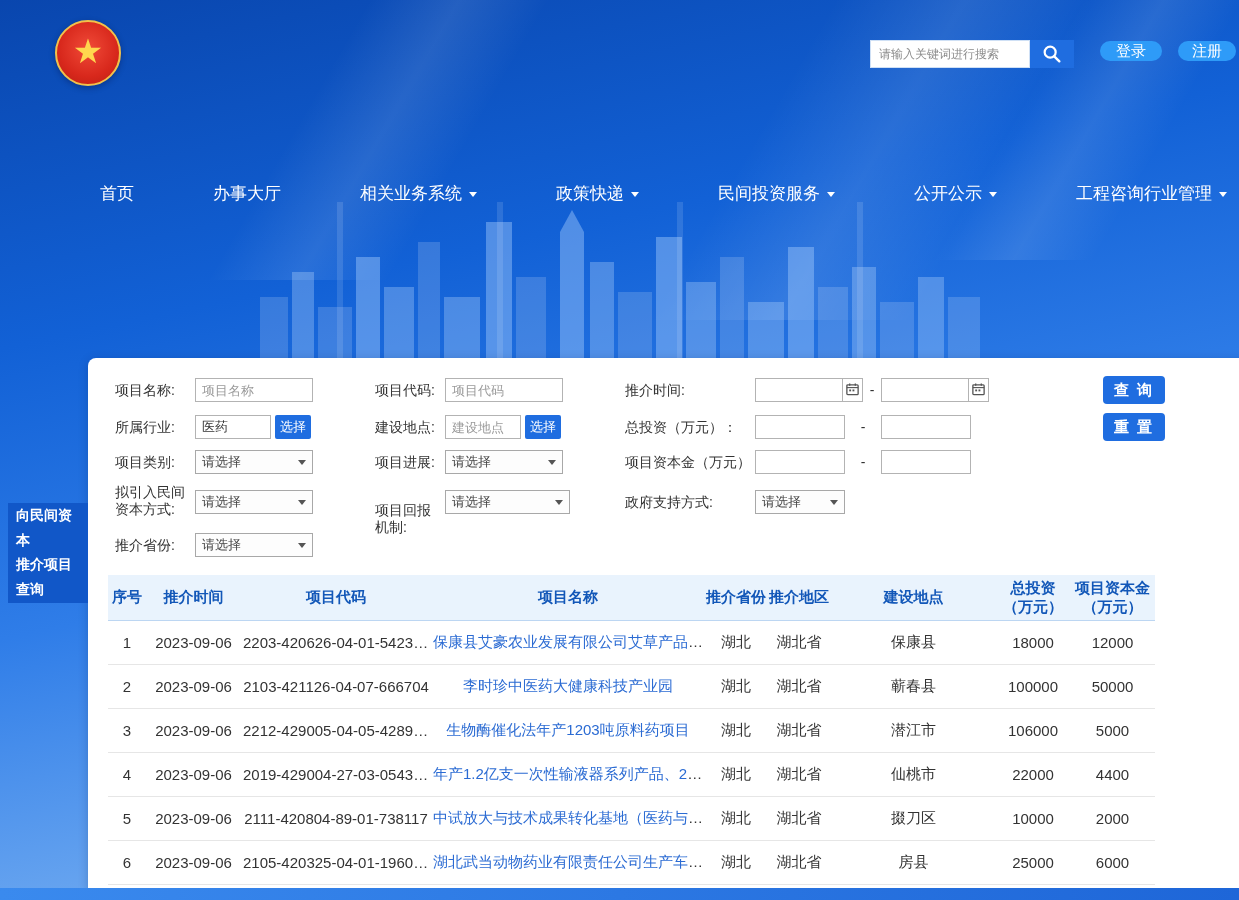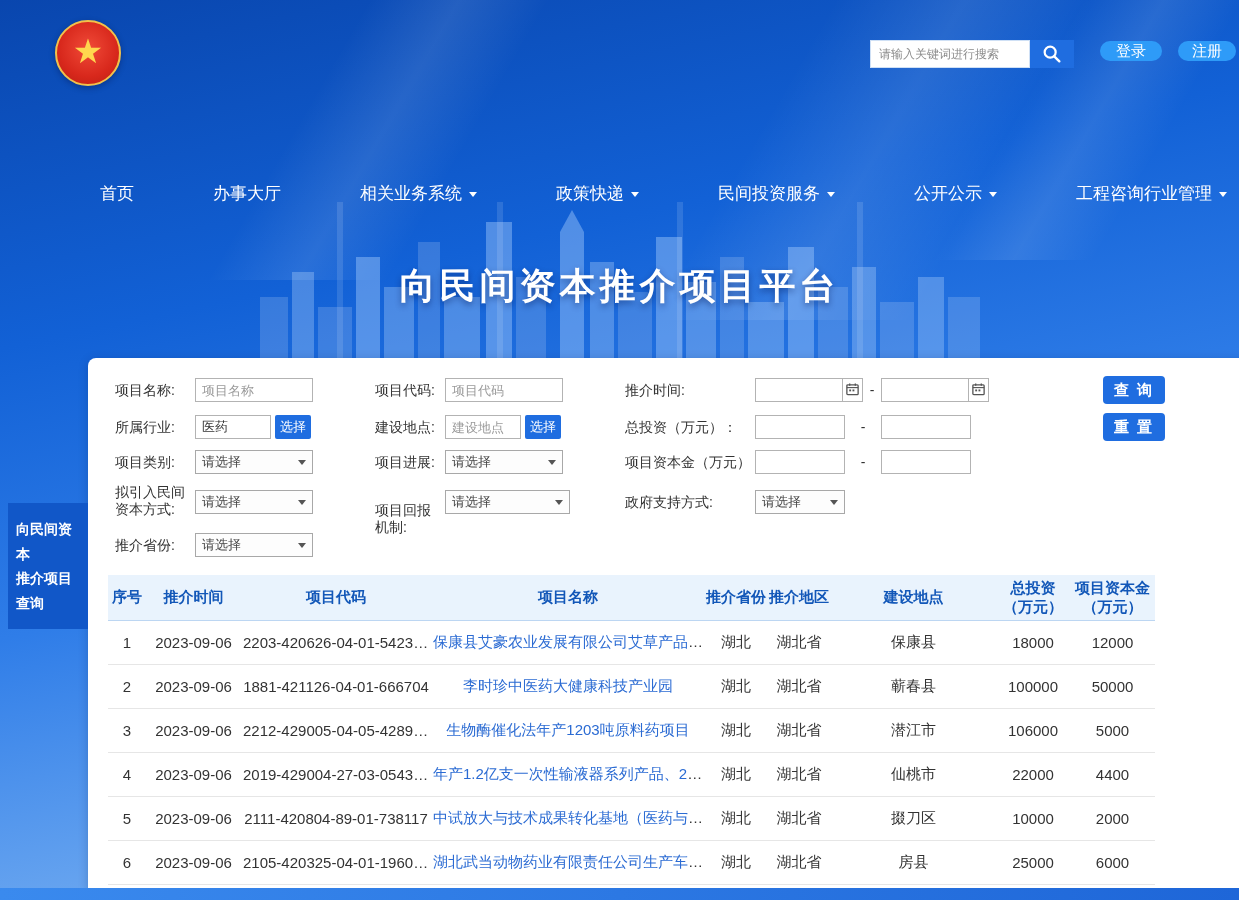--- a/index.html
+++ b/index.html
@@ -39,21 +39,21 @@
 
   
   .skyline { position:absolute; left:260px; top:202px; z-index:1; pointer-events:none; }
   .hero-title { position:absolute; left:0; top:262px; width:100%; text-align:center; color:#fff;
     font-size:36px; font-weight:bold; letter-spacing:4px; text-shadow:0 3px 6px rgba(0,20,80,.45); z-index:2; }
 
   
   .side-item { position:absolute; left:8px; width:80px; padding:10px 8px; font-size:14px; font-weight:bold;
     line-height:1.75; white-space:pre-line; cursor:pointer; z-index:4; }
   .side-overview { top:385px; background:rgba(233,242,252,0.92); color:#1659c0; }
-  .side-query { top:503px; background:var(--sidebar-active-bg,#1157c8); color:#fff; padding:14px 8px; }
+  .side-query { top:503px; background:var(--sidebar-active-bg,#1157c8); color:#fff; padding:1px 8px;font-family:Liberation Serif, serif; }
 
   
   .panel { position:absolute; left:88px; top:358px; width:1177px; height:532px; background:#fff;
     border-radius:8px 8px 0 0; box-shadow:0 2px 10px rgba(0,30,90,.25); z-index:3; }
 
   .flabel { position:absolute; font-size:14px; color:#333; line-height:24px; white-space:nowrap; }
   .flabel.two-line { line-height:17px; white-space:pre-line; }
   .ftext { position:absolute; height:24px; border:1px solid #b3b3b3; background:#fff; font-size:13px; padding:0 6px; color:#333; }
   .ftext::placeholder { color:#9a9a9a; }
   .fselect { position:absolute; height:24px; border:1px solid #a8a8a8; background:#fdfdfd; display:flex;
@@ -161,21 +161,20 @@
       <rect x="396" y="35" width="26" height="123"></rect>
         <rect x="528" y="45" width="26" height="113"></rect>
     </g>
     <g stroke="rgba(255,255,255,0.12)" stroke-width="6">
       <line x1="80" y1="0" x2="80" y2="158"></line>
         <line x1="240" y1="0" x2="240" y2="158"></line>
       <line x1="420" y1="0" x2="420" y2="158"></line>
         <line x1="600" y1="0" x2="600" y2="158"></line>
     </g>
   </svg>
-  <div class="hero-title">向民间资本推介项目平台</div>
 
   <div class="side-item side-query">向民间资本
 推介项目
 查询</div>
 
   <div class="panel">
 
     <span class="flabel" style="left:27px; top:20px">项目名称:</span>
     <input class="ftext" style="left: 107px; top: 20px; width: 118px;" placeholder="项目名称">
     <span class="flabel" style="left:287px; top:20px">项目代码:</span>
@@ -296,21 +295,21 @@
           <td><a class="plink">保康县艾豪农业发展有限公司艾草产品加工建…</a></td>
           <td>湖北</td>
           <td>湖北省</td>
           <td>保康县</td>
           <td>18000</td>
           <td>12000</td>
         </tr>
         <tr>
           <td>2</td>
           <td>2023-09-06</td>
-          <td>1881-421126-04-01-666704</td>
+          <td>2103-421126-04-07-666704</td>
           <td><a class="plink">李时珍中医药大健康科技产业园</a></td>
           <td>湖北</td>
           <td>湖北省</td>
           <td>蕲春县</td>
           <td>100000</td>
           <td>50000</td>
         </tr>
         <tr>
           <td>3</td>
           <td>2023-09-06</td>

